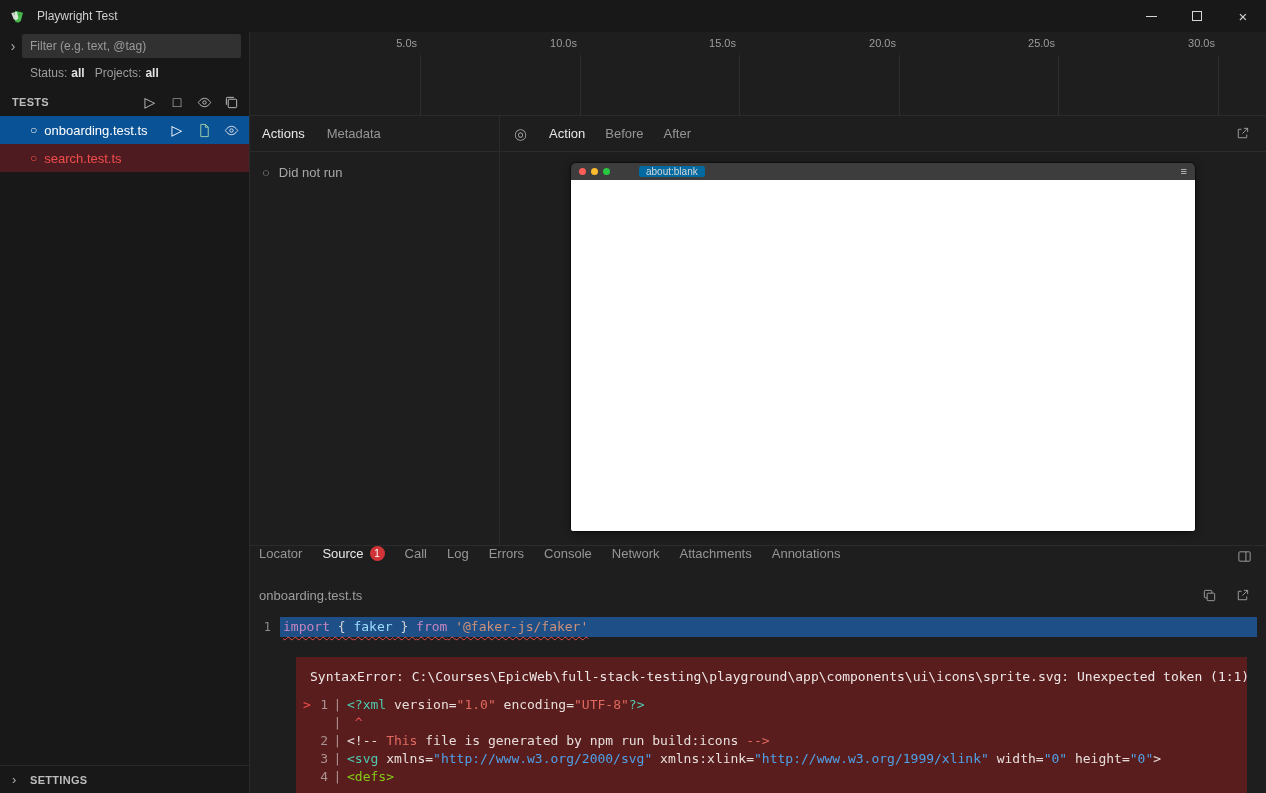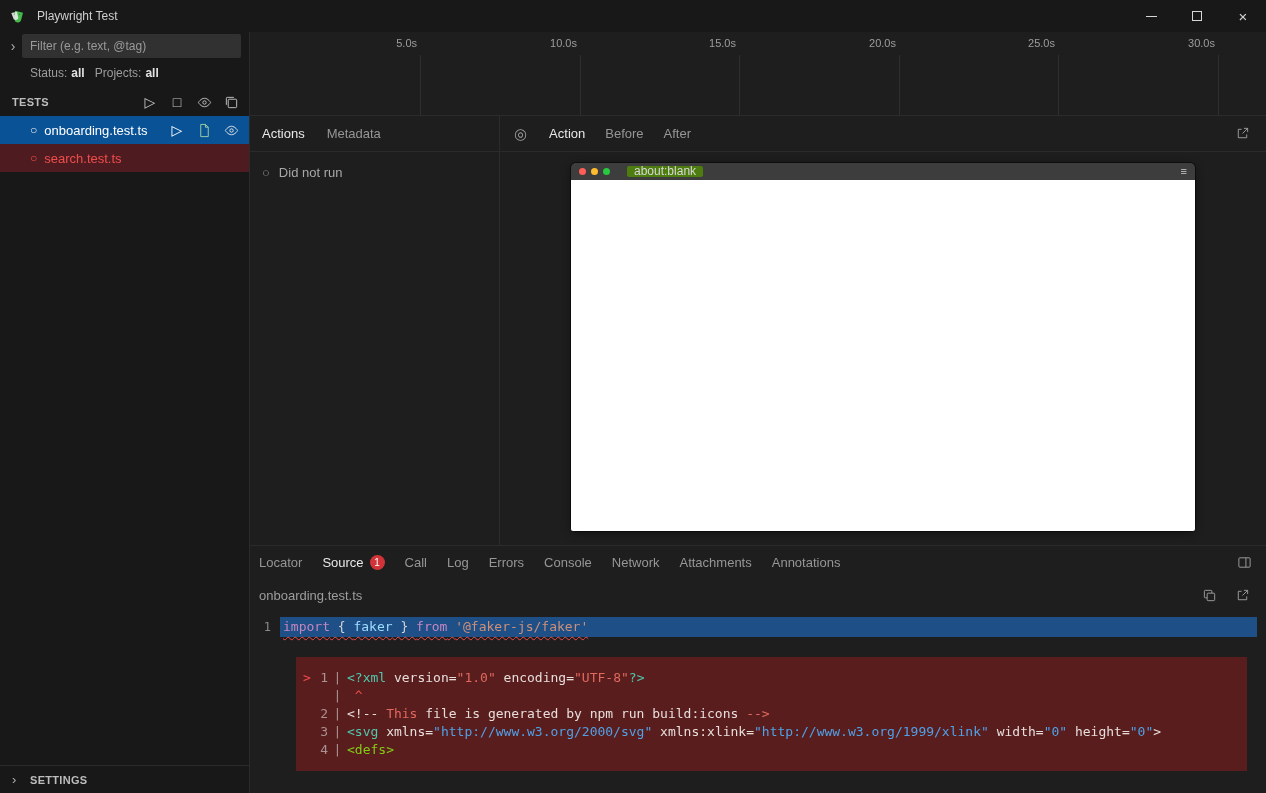--- a/index.html
+++ b/index.html
@@ -60,27 +60,27 @@
   .empty-circle { color:#8f8f8f; font-size:13px; }
 
   .snapshot-pane { flex:1; display:flex; flex-direction:column; }
   .snapshot-tabs { height:36px; flex:none; display:flex; align-items:center; padding:0 14px; gap:20px; border-bottom:1px solid var(--border); font-size:13px; }
   .target-glyph { color:#a0a0a0; font-size:15px; margin-right:2px; }
   .snapshot-tabs .right { margin-left:auto; }
   .snapshot-body { flex:1; position:relative; }
   .browser { position:absolute; left:71px; top:11px; width:624px; height:368px; border-radius:5px; box-shadow:0 0 0 1px rgba(0,0,0,.45), 0 2px 10px rgba(0,0,0,.45); }
   .browser-chrome { height:17px; background:var(--chrome-bg); border-radius:5px 5px 0 0; display:flex; align-items:center; padding:0 8px; }
   .dot { width:7px; height:7px; border-radius:50%; margin-right:5px; flex:none; }
-  .address-pill { margin-left:12px; background:#4d7c0f; border-radius:2px; font-size:12px; color:#d8d8d8; padding:1px 7px; line-height:9px; white-space:nowrap; }
+  .address-pill { margin-left:24px; background:#0369a1; border-radius:2px; font-size:10px; color:#d8d8d8; padding:1px 7px; line-height:9px; white-space:nowrap; }
   .chrome-menu { margin-left:auto; color:#cfcfcf; font-size:11px; line-height:1; }
   .browser-body { height:351px; background:#ffffff; border-radius:0 0 2px 2px; }
 
   
   .bottom { height:247px; flex:none; display:flex; flex-direction:column; }
-  .bottom-tabs { height:33px; flex:none; display:flex; align-items:center; padding:0 12px 0 9px; gap:20px; font-size:13px; }
+  .bottom-tabs { height:33px; flex:none; display:flex; align-items:flex-start; padding:0 12px 0 9px; gap:20px; font-size:13px; }
   .btab { color:var(--text-dim); display:flex; align-items:center; gap:6px; }
   .btab.active { color:#e8e8e8; }
   .badge { min-width:15px; height:15px; border-radius:50%; background:var(--badge-red); color:#ffffff; font-size:10px; display:flex; align-items:center; justify-content:center; padding:0 2px; }
   .bottom-tabs .right { margin-left:auto; }
   .source-header { height:33px; flex:none; display:flex; align-items:center; padding:0 14px 0 9px; font-size:13px; color:#9d9d9d; }
   .source-header .right { margin-left:auto; display:flex; gap:13px; }
   .code-area { flex:1; font-family:"DejaVu Sans Mono","Liberation Mono",monospace; font-size:13px; padding-top:5px; overflow:hidden; }
   .code-line { display:flex; height:20px; line-height:20px; }
   .gutter { width:30px; flex:none; text-align:right; padding-right:9px; color:#8a8a8a; font-size:12px; }
   .line-content { flex:1; margin-right:9px; background:var(--line-highlight); padding-left:3px; white-space:pre; }
@@ -321,20 +321,21 @@
         </span>
       </div>
 
       <div class="code-area">
         <div class="code-line">
           <span class="gutter">1</span>
           <span class="line-content"><span class="code-text"><span style="color: rgb(197, 134, 192);">import</span><span style="color: rgb(212, 212, 212);"> { </span><span style="color: rgb(156, 220, 254);">faker</span><span style="color: rgb(212, 212, 212);"> } </span><span style="color: rgb(197, 134, 192);">from</span><span style="color: rgb(212, 212, 212);"> </span><span style="color: rgb(206, 145, 120);">'@faker-js/faker'</span></span></span>
         </div>
 
         <div class="error-block">
+          <div class="error-message">SyntaxError: C:\Courses\EpicWeb\full-stack-testing\playground\app\components\ui\icons\sprite.svg: Unexpected token (1:1)</div>
           <div>
               <div class="frame-row"><span class="frame-marker">&gt;</span><span class="frame-num">1</span><span class="frame-pipe">|</span><span class="frame-code"><span style="color: rgb(78, 201, 176);">&lt;?xml</span><span style="color: rgb(230, 222, 219);"> version=</span><span style="color: rgb(224, 105, 94);">"1.0"</span><span style="color: rgb(230, 222, 219);"> encoding=</span><span style="color: rgb(224, 105, 94);">"UTF-8"</span><span style="color: rgb(78, 201, 176);">?&gt;</span></span></div>
               <div class="frame-row"><span class="frame-marker"></span><span class="frame-num"></span><span class="frame-pipe">|</span><span class="frame-code"><span style="color: rgb(241, 76, 76);"> ^</span></span></div>
               <div class="frame-row"><span class="frame-marker"></span><span class="frame-num">2</span><span class="frame-pipe">|</span><span class="frame-code"><span style="color: rgb(230, 222, 219);">&lt;!-- </span><span style="color: rgb(224, 105, 94);">This</span><span style="color: rgb(230, 222, 219);"> file is generated by npm run build:icons </span><span style="color: rgb(224, 105, 94);">--&gt;</span></span></div>
               <div class="frame-row"><span class="frame-marker"></span><span class="frame-num">3</span><span class="frame-pipe">|</span><span class="frame-code"><span style="color: rgb(78, 201, 176);">&lt;svg</span><span style="color: rgb(230, 222, 219);"> xmlns=</span><span style="color: rgb(79, 161, 232);">"http://www.w3.org/2000/svg"</span><span style="color: rgb(230, 222, 219);"> xmlns:xlink=</span><span style="color: rgb(79, 161, 232);">"http://www.w3.org/1999/xlink"</span><span style="color: rgb(230, 222, 219);"> width=</span><span style="color: rgb(79, 161, 232);">"0"</span><span style="color: rgb(230, 222, 219);"> height=</span><span style="color: rgb(79, 161, 232);">"0"</span><span style="color: rgb(230, 222, 219);">&gt;</span></span></div>
               <div class="frame-row"><span class="frame-marker"></span><span class="frame-num">4</span><span class="frame-pipe">|</span><span class="frame-code"><span style="color: #84cc16;">&lt;defs&gt;</span></span></div>
             </div>
         </div>
       </div>
     </div>

